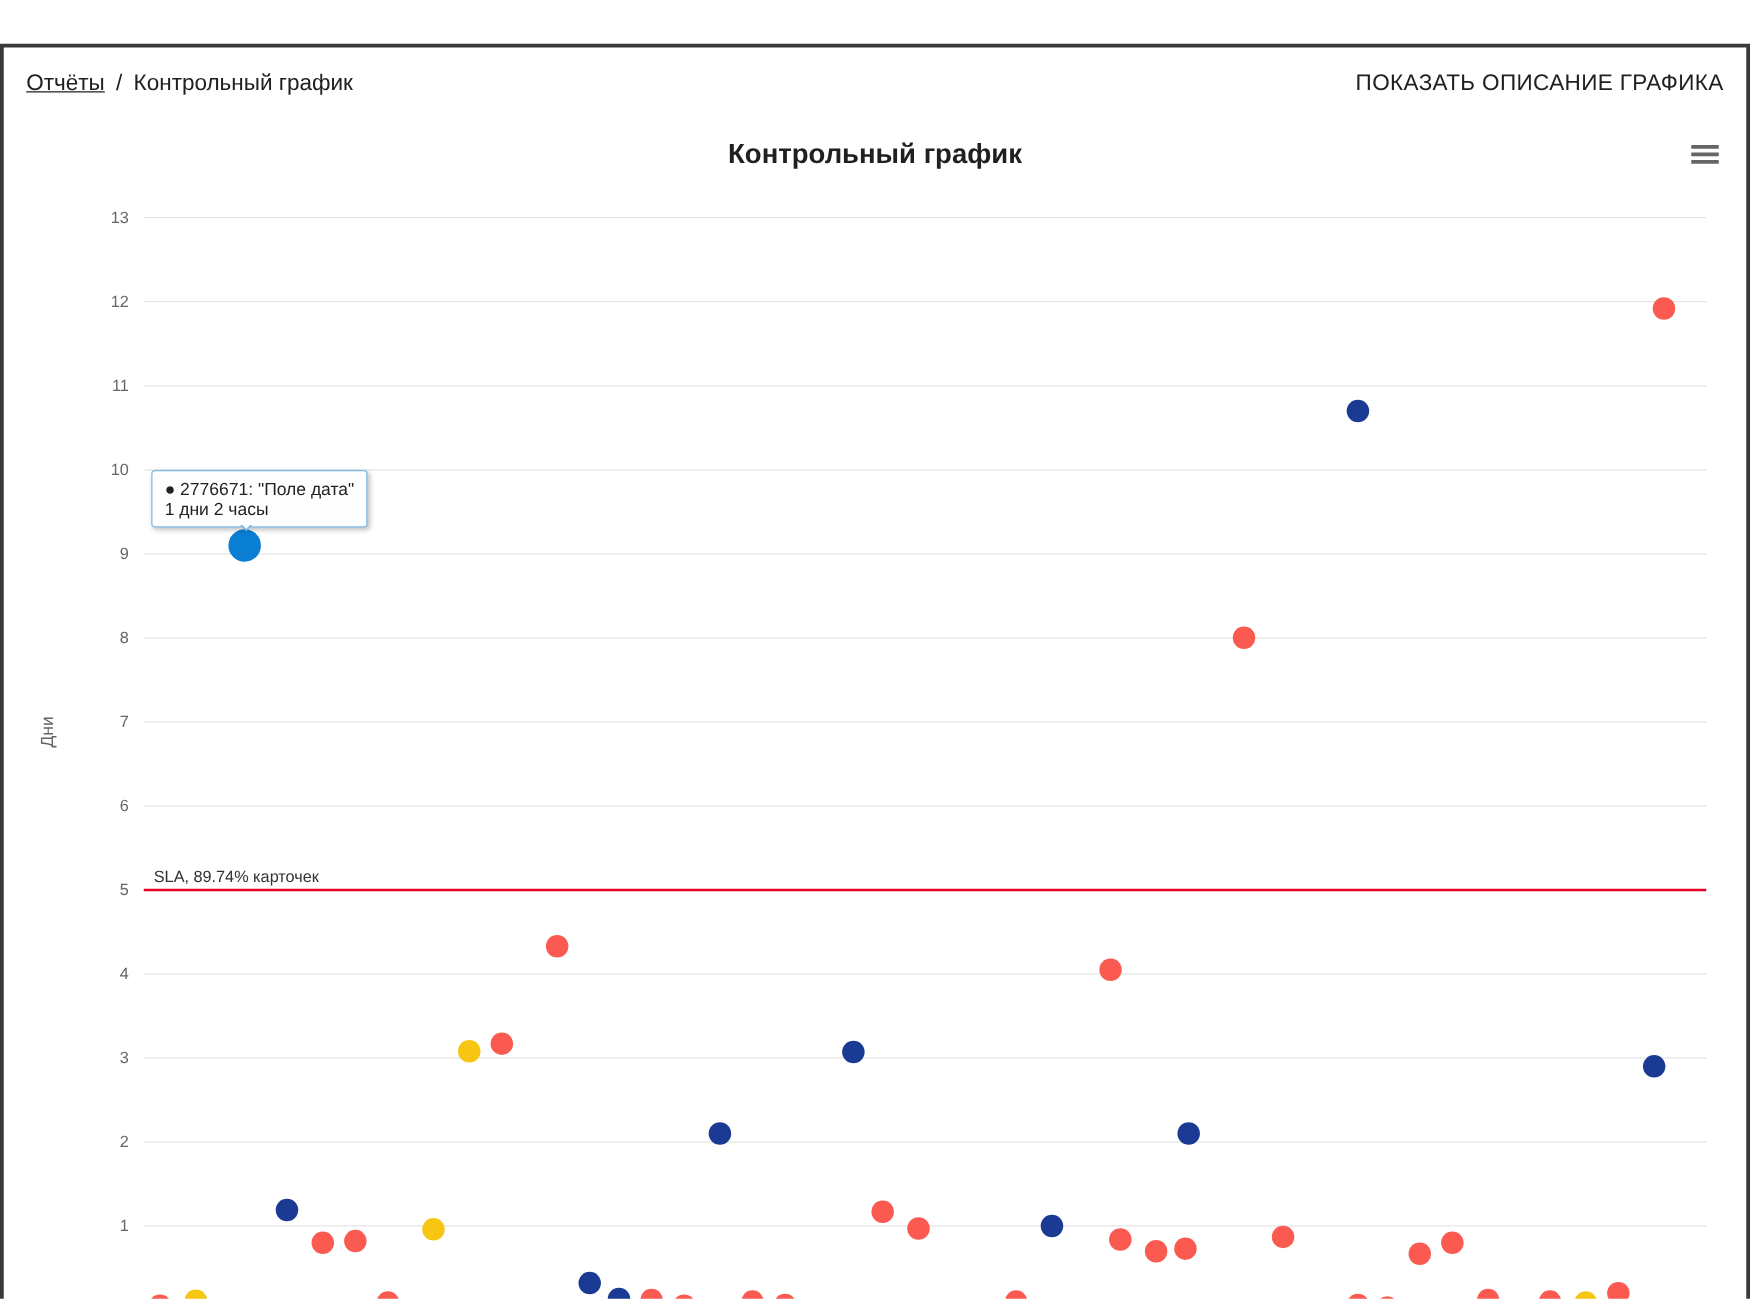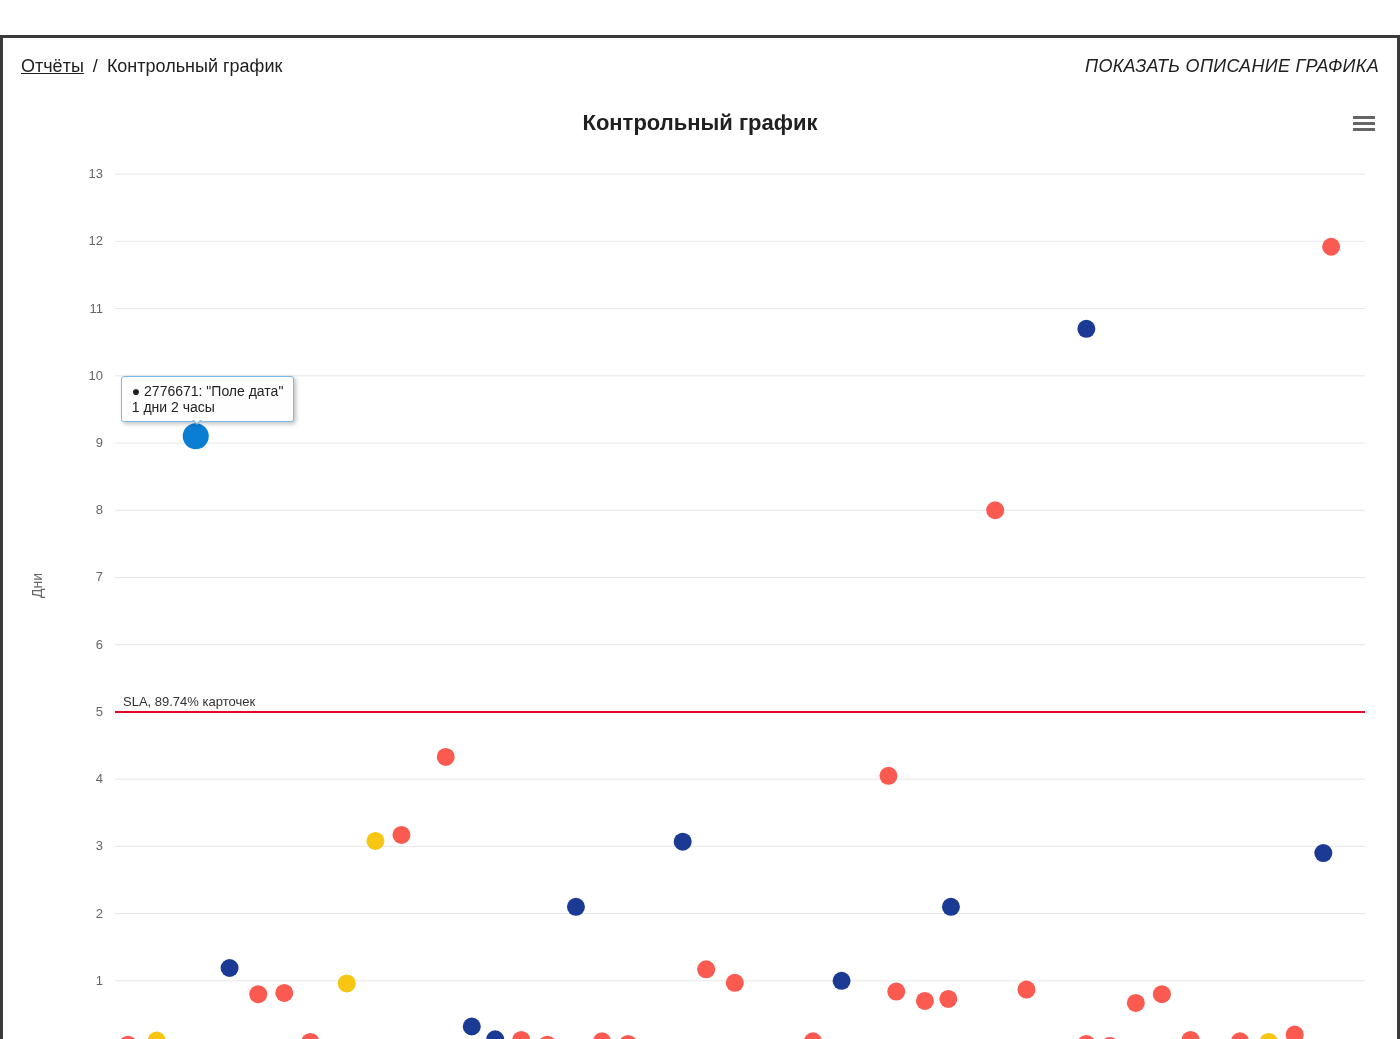--- a/index.html
+++ b/index.html
@@ -33,21 +33,20 @@
     color: #202020;
     text-decoration: underline;
   }
   .breadcrumb-sep {
     margin: 0 4px;
   }
   .show-desc {
     font-weight: 500;
     letter-spacing: 0.3px;
     cursor: pointer;
-    font-style: italic;
   }
   .chart-title {
     position: absolute;
     top: 72px;
     left: 0;
     right: 0;
     text-align: center;
     font-size: 22px;
     font-weight: 700;
     color: #202020;

